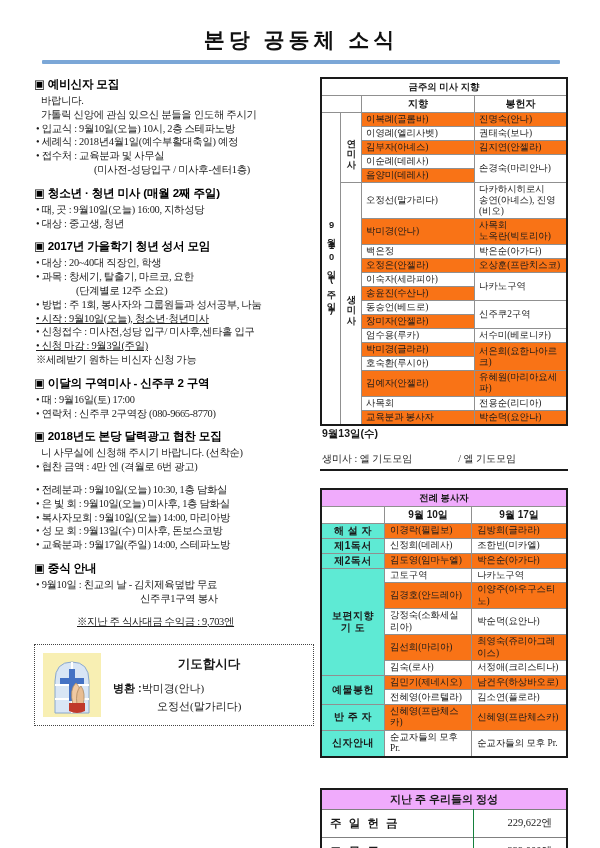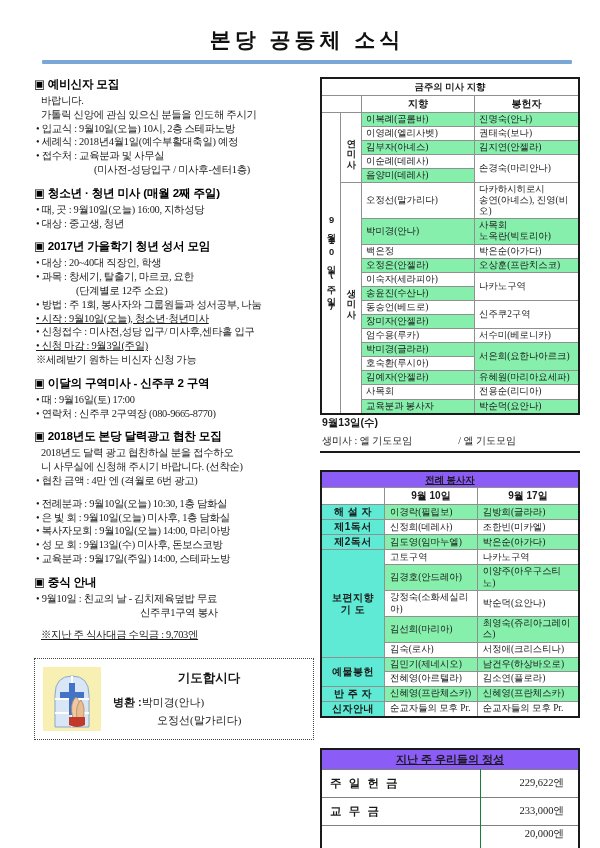--- a/index.html
+++ b/index.html
@@ -1,73 +1,73 @@
 <!DOCTYPE html>
 <html><head>
 <meta charset="utf-8">
 <style>
   html,body { margin:0; padding:0; background:#ffffff; }
   body { width:600px; height:848px; overflow:hidden;
          font-family:"Liberation Serif","DejaVu Serif",serif; color:#1a1a1a; }
-  .page { box-sizing:border-box; width:600px; height:808px; padding:26px 20px 0 34px; }
+  .page { box-sizing:border-box; width:600px; height:808px; padding:26px 32px 0 34px; }
 
   
   .page-title { text-align:center; font-family:"Liberation Sans","DejaVu Sans",sans-serif;
                 font-weight:bold; font-size:21px; letter-spacing:4px; color:#111; }
   .title-bar { height:4px; background:#7ba7d7; margin:6px 8px 0 8px; border-radius:1px; }
 
   
   .columns { display:flex; gap:10px; margin-top:13px; align-items:flex-start; }
   .col-left  { width:276px; flex:none; }
   .col-right { flex:1; min-width:0; }
 
   
   .section { margin-bottom:9px; }
   .sec-heading { font-family:"Liberation Sans","DejaVu Sans",sans-serif; font-weight:bold;
                  font-size:11.6px; letter-spacing:-0.2px; margin-bottom:2px; color:#000; }
   .line { font-size:10.4px; line-height:13.8px; letter-spacing:-0.3px; white-space:nowrap; }
   .ind0 { padding-left:2px; } .ind1 { padding-left:7px; } .ind2 { padding-left:42px; }
   .ind3 { padding-left:60px; } .ind5 { padding-left:106px; }
   .u { text-decoration:underline; }
-  .gap { margin-top:9px; }
+  .gap { margin-top:9px;margin-left:36px; }
 
   
   .prayer-box { margin-top:16px; border:1.6px dotted #444; padding:8px 8px; display:flex;
                 gap:12px; align-items:center; width:262px; }
   .prayer-img { flex:none; }
   .prayer-text { flex:1; }
   .prayer-title { text-align:center; font-family:"Liberation Sans",sans-serif; font-weight:bold;
                   font-size:12.5px; margin-bottom:8px; }
   .prayer-row { font-size:11px; display:flex; gap:0; }
   .prayer-label { font-family:"Liberation Sans",sans-serif; font-weight:bold; }
   .prayer-name2 { font-size:11px; padding-left:44px; margin-top:3px; }
 
   
   table.data-table { border-collapse:collapse; width:100%; border:2px solid #1a1a1a; }
   .data-table td, .data-table th { border:1px solid #909090; }
   .t-title { border-bottom:1.6px solid #1a1a1a; text-align:center;
              font-family:"Liberation Sans",sans-serif; font-weight:bold; font-size:11px;
              padding:2px 0 2.5px; }
-  .t-title.gray { background:#8b5cf6;text-decoration:underline; }
+  .t-title.gray { background:#f0abfc; }
   th.col-h { font-family:"Liberation Sans",sans-serif; font-weight:bold; font-size:10px;
              text-align:center; padding:1px 0; background:#fff; }
-  .sh { background:#86efac; }
+  .sh { background:#f97316; }
 
   
   .mi td { font-size:9.4px; line-height:1.18; }
   .mi .i-cell { padding:1px 4px; width:104px; }
   .mi .o-cell { padding:1px 4px; white-space:pre-line; }
   .mi .vert { writing-mode:vertical-rl; text-orientation:upright;
               font-family:"Liberation Sans",sans-serif; font-weight:bold; font-size:9.3px;
               text-align:center; letter-spacing:1px; padding:2px 0; background:#fff; }
   .mi .date-cell { width:14px; }
   .mi .group-cell { width:16px; }
   .mi-footer { border-bottom:2.5px solid #1a1a1a; padding:1px 2px 3px; }
   .mi-footer-date { font-family:"Liberation Sans",sans-serif; font-weight:bold; font-size:10.5px; }
-  .mi-footer-line { display:flex; font-size:10px; margin-top:4px; }
+  .mi-footer-line { display:flex; font-size:10px; margin-top:11px; }
   .mi-footer-line .fr { margin-left:46px; }
 
   
   .lit { margin-top:17px; }
   .lit td { font-size:9.4px; line-height:1.2; }
   .lit .role-cell { font-family:"Liberation Sans",sans-serif; font-weight:bold; font-size:10px;
                     text-align:center; white-space:pre-line; width:58px; background:#5eead4;
                     letter-spacing:0.5px; padding:1px 2px; }
   .lit .p-cell { padding:1.2px 5px; }
 
@@ -117,21 +117,20 @@
             <div class="line ind0 u">• 신청 마감 : 9월3일(주일)</div>
             <div class="line ind0">※세례받기 원하는 비신자 신청 가능</div>
           </div>
           <div class="section">
             <div class="sec-heading">▣ 이달의 구역미사 - 신주쿠 2 구역</div>
             <div class="line ind0">• 때 : 9월16일(토) 17:00</div>
             <div class="line ind0">• 연락처 : 신주쿠 2구역장 (080-9665-8770)</div>
           </div>
           <div class="section">
             <div class="sec-heading">▣ 2018년도 본당 달력광고 협찬 모집</div>
-            <div class="line ind1">2018년도  달력  광고  협찬하실  분을  접수하오</div>
             <div class="line ind1">니 사무실에 신청해 주시기 바랍니다. (선착순)</div>
             <div class="line ind0">• 협찬 금액 : 4만 엔 (격월로 6번 광고)</div>
           </div>
           <div class="section">
             <div class="line ind0">• 전례분과 : 9월10일(오늘) 10:30, 1층 담화실</div>
             <div class="line ind0">• 은 빛 회 : 9월10일(오늘) 미사후, 1층 담화실</div>
             <div class="line ind0">• 복사자모회 : 9월10일(오늘) 14:00, 마리아방</div>
             <div class="line ind0">• 성 모 회 : 9월13일(수) 미사후, 돈보스코방</div>
             <div class="line ind0">• 교육분과 : 9월17일(주일) 14:00, 스테파노방</div>
           </div>

